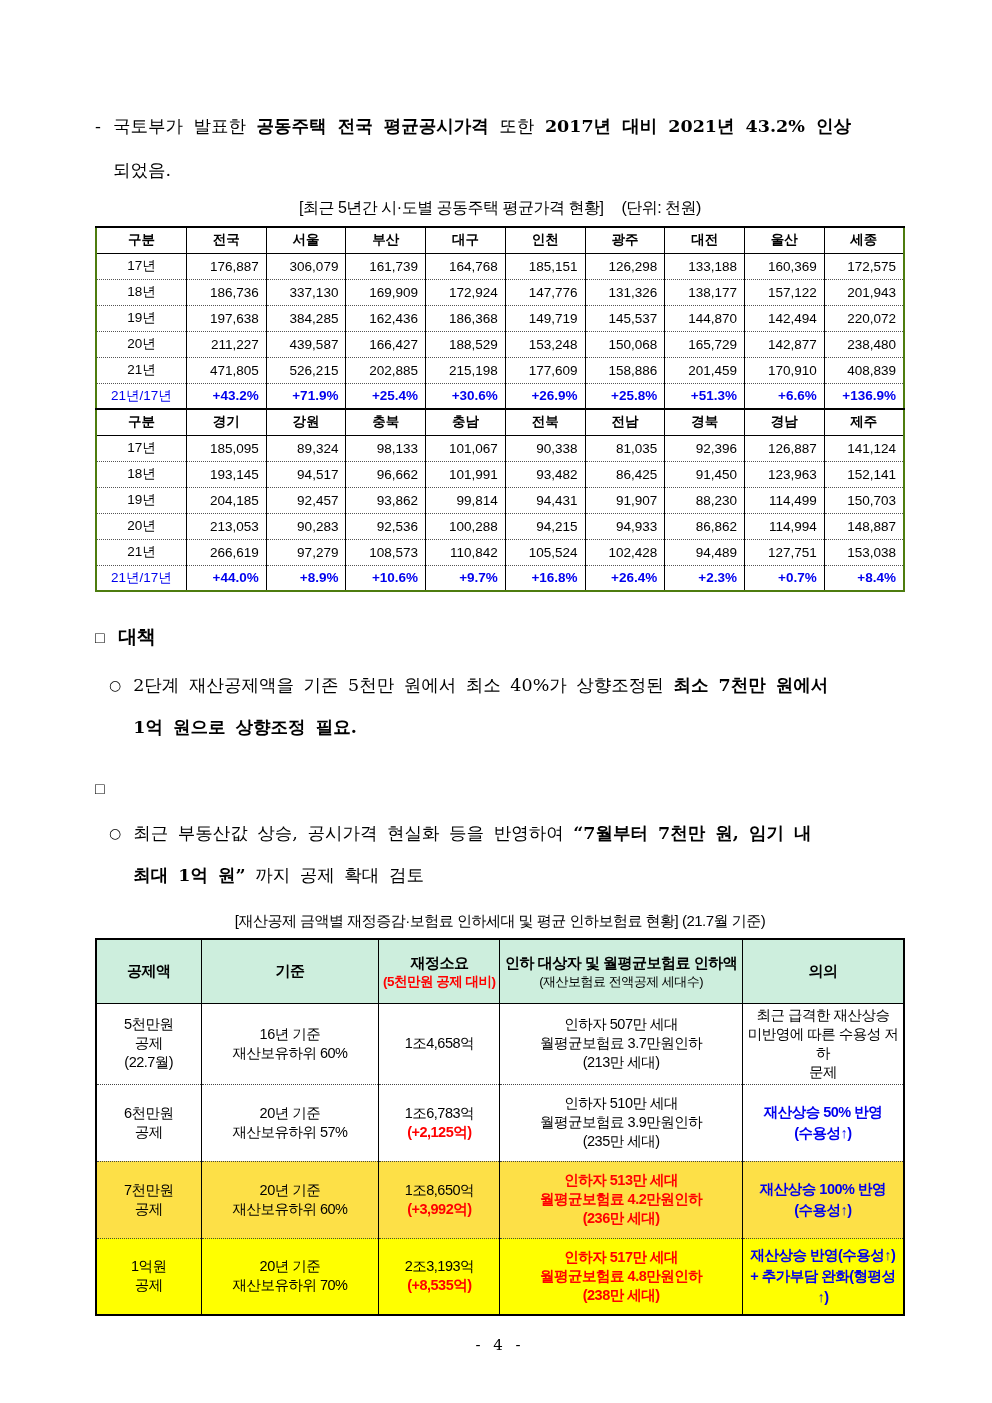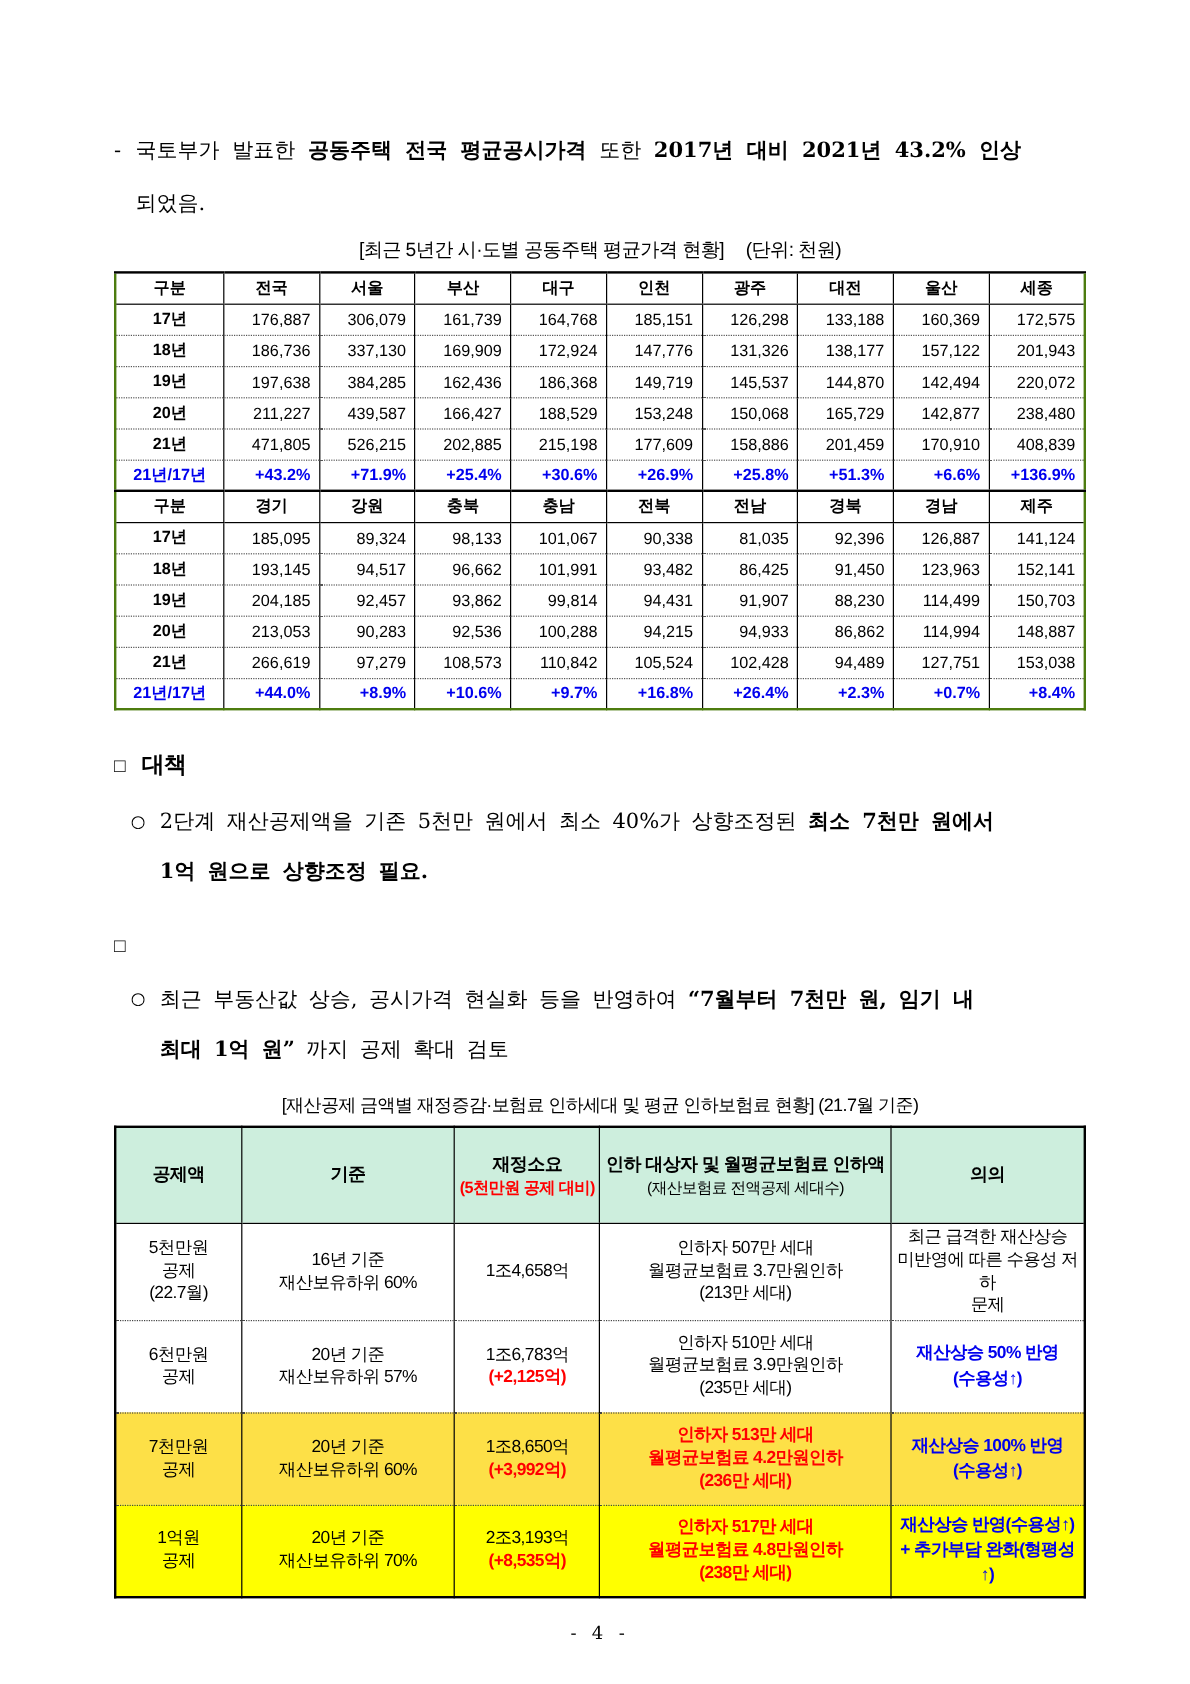--- a/index.html
+++ b/index.html
@@ -18,36 +18,36 @@
   .tbl-title { text-align:center; font-family:"Liberation Sans",sans-serif; font-weight:normal; font-size:16px; margin:6px 0 7px; letter-spacing:-0.5px; }
   .tbl-title .note { margin-left:14px; }
 
   
   table.t1 { width:100%; border-collapse:collapse; border:2px solid #4d7c0f; table-layout:fixed;
              font-family:"Liberation Sans",sans-serif; font-size:13.5px; }
   .t1 th, .t1 td { height:26px; padding:0 7px 0 0; border-left:1px solid #000; overflow:hidden; white-space:nowrap; }
   .t1 th:first-child, .t1 td:first-child { border-left:none; }
   .t1 tr.head th { border-top:2px solid #000; border-bottom:1px solid #000; font-weight:bold; text-align:center; padding:0; }
   .t1 tr.data + tr.data td, .t1 tr.data + tr.data th { border-top:1px dotted #555; }
-  .t1 tr.data th { font-weight:bold; text-align:center; padding:0; }
+  .t1 tr.data th { font-weight:normal; text-align:center; padding:0; }
   .t1 tr.data td { text-align:right; }
   .t1 tr.hl { color:var(--blue); font-weight:bold; }
   .t1 tr.hl th { color:var(--blue); }
 
   
   .sec-head { display:flex; gap:14px; align-items:baseline; margin-top:32px;
               font-family:"Liberation Sans",sans-serif; font-weight:bold; font-size:19px; letter-spacing:-0.5px; }
   .sec-head .sq { font-size:16px; font-weight:normal; }
   .bullet { display:flex; gap:12px; margin:14px 0 0 14px; font-size:17.5px; line-height:42px; word-spacing:4px; }
   .bullet .circ { flex:0 0 auto; font-size:14px; line-height:42px; }
 
   
   table.t2 { width:100%; border-collapse:collapse; border:2px solid #000; table-layout:fixed;
              font-family:"Liberation Sans",sans-serif; font-size:14.5px; text-align:center; letter-spacing:-0.5px; }
-  .t2 thead th { background:var(--mint); height:80px; border-left:1px solid #000; border-bottom:1px solid #000;
+  .t2 thead th { background:var(--mint); height:64px; border-left:1px solid #000; border-bottom:1px solid #000;
                  font-weight:bold; font-size:15px; line-height:20px; vertical-align:middle; padding:2px; }
   .t2 thead th:first-child { border-left:none; }
   .t2 td { height:77px; border-left:1px solid #000; border-top:1px dotted #444; vertical-align:middle; padding:2px; line-height:19px; }
   .t2 td:first-child { border-left:none; }
   .t2 .sub-red { color:var(--red); font-weight:bold; font-size:13.5px; line-height:17px; }
   .t2 .sub-plain { font-weight:normal; font-size:13px; line-height:17px; }
   .t2 .ln { line-height:19px; }
   .t2 .ln-b { font-weight:normal; line-height:19px; }
   .t2 .ln-red { color:var(--red); font-weight:bold; line-height:19px; }
   .t2 .ln-blue { color:var(--blue); font-weight:bold; line-height:21px; }

